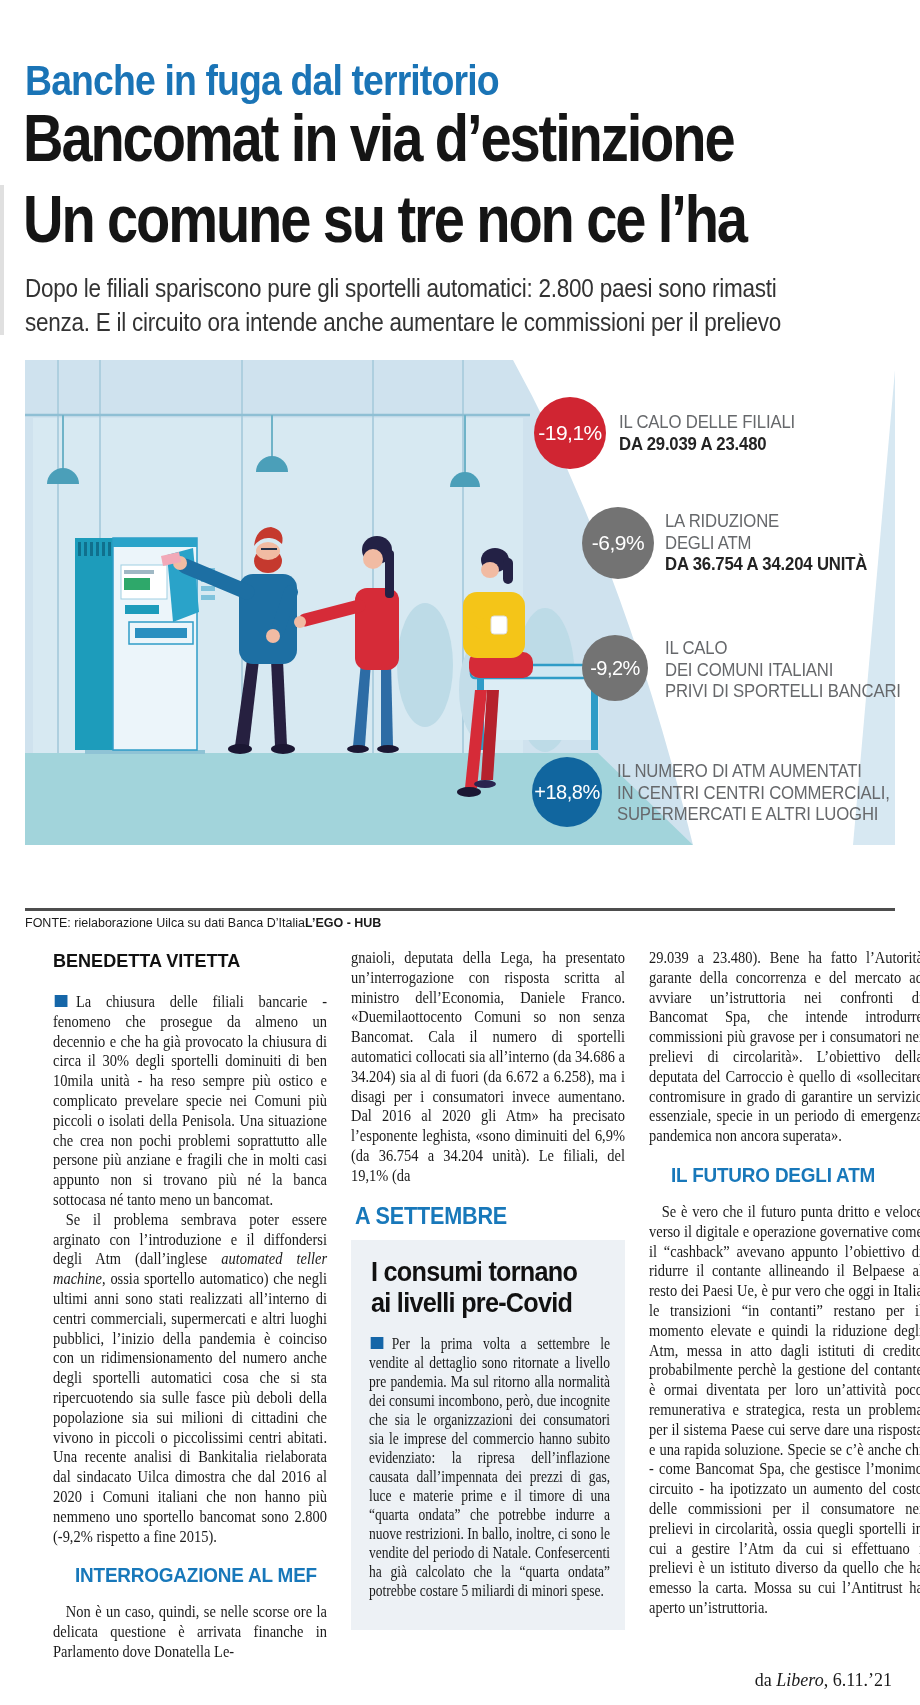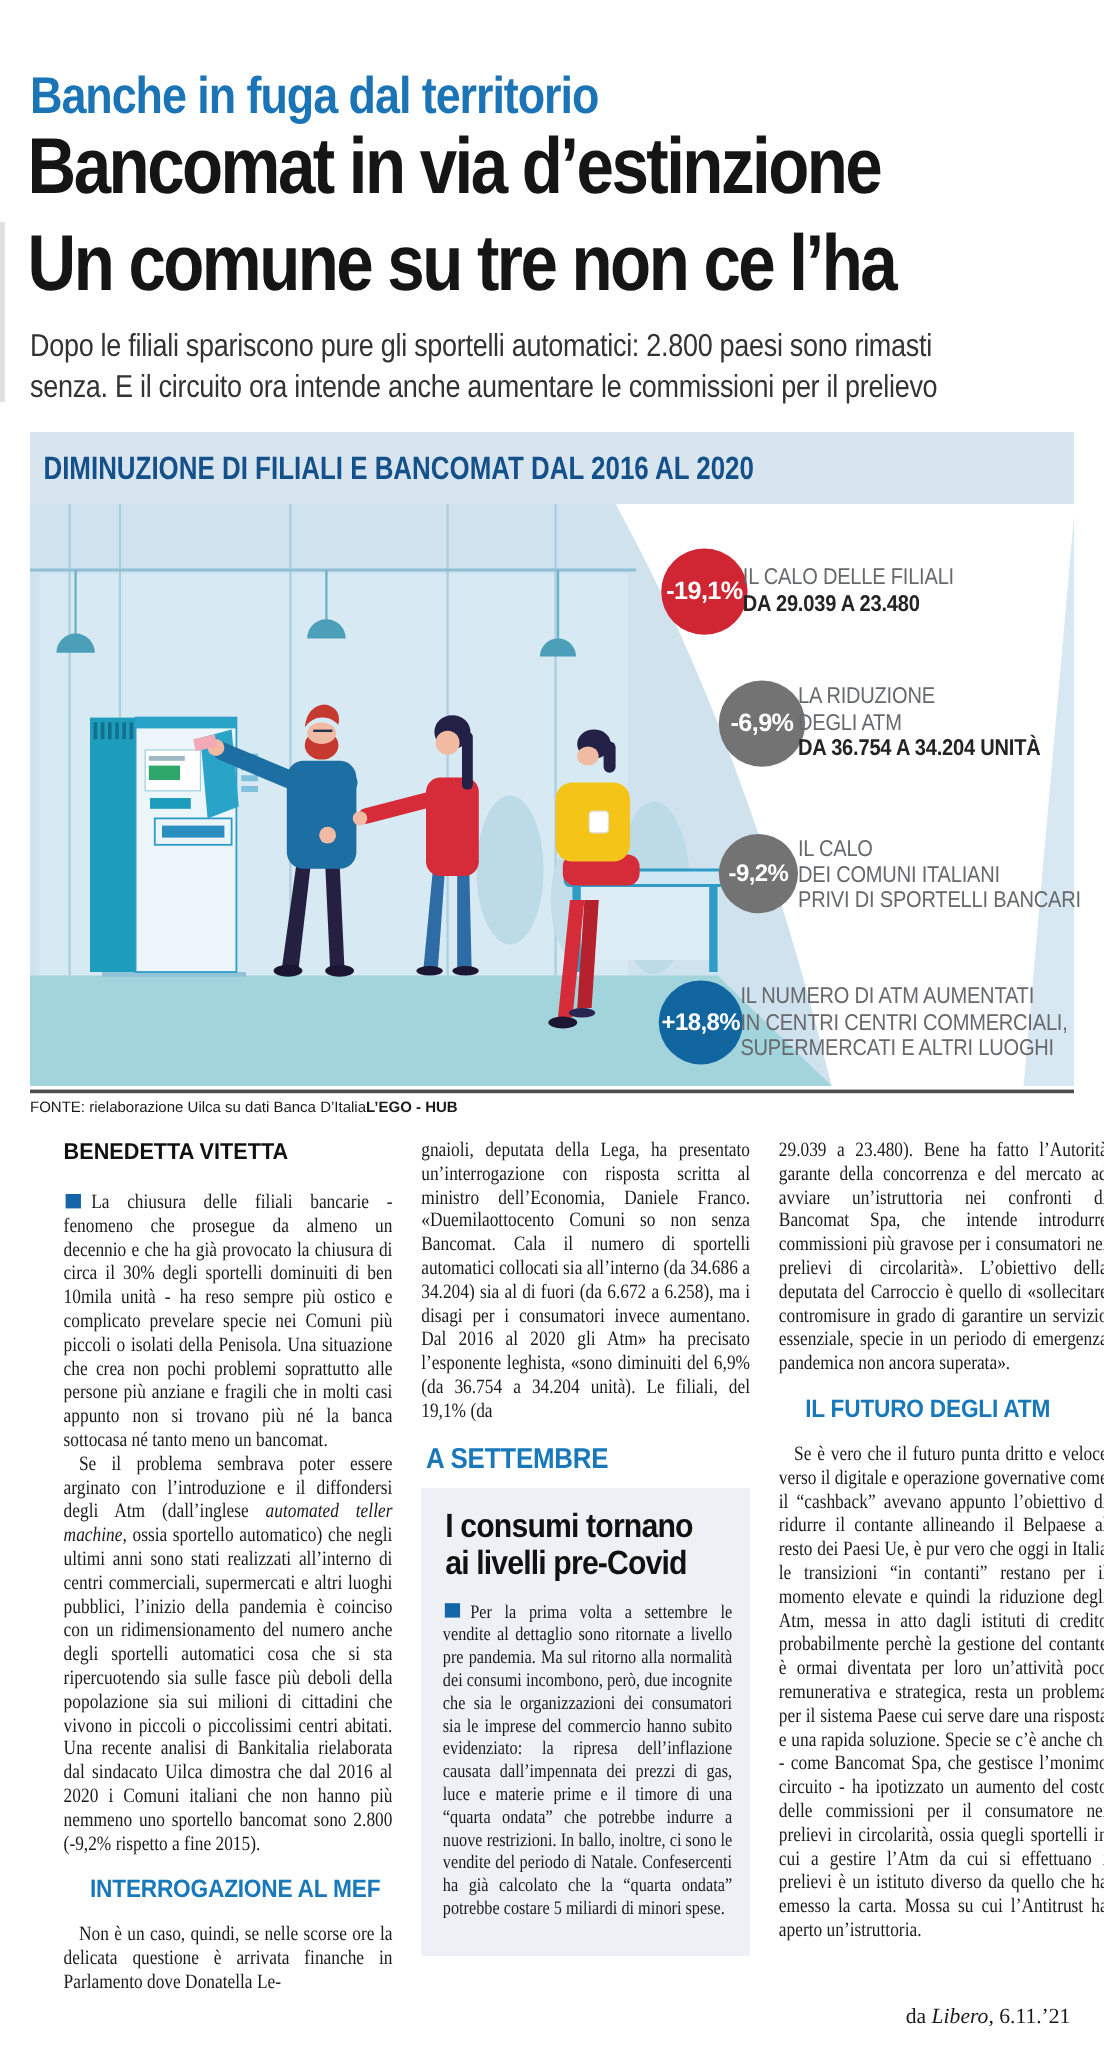--- a/index.html
+++ b/index.html
@@ -15,22 +15,22 @@
   .subhead{position:absolute;left:25px;top:271px;font-size:26.5px;line-height:34px;color:#333;
           letter-spacing:-.3px;transform:scaleX(.85);transform-origin:0 0;white-space:nowrap;font-weight:400;}
 
   
   .info{position:absolute;left:25px;top:360px;width:870px;height:545px;}
   .info-header{height:60px;background:#d8e5ef;display:flex;align-items:center;}
   .info-title{font-size:27px;font-weight:700;color:#145089;letter-spacing:0;
           padding-left:14px;transform:scaleX(.8);transform-origin:0 0;white-space:nowrap;}
   .info-canvas{position:relative;width:870px;height:485px;}
   .info-canvas svg{position:absolute;left:0;top:0;}
-  .stat-circle{position:absolute;border-radius:50%;color:#fff;font-weight:700;
-          display:flex;align-items:center;justify-content:center;letter-spacing:-.5px;margin-left:17px;}
+  .stat-circle{position:absolute;border-radius:50%;color:#fff;font-weight:400;
+          display:flex;align-items:center;justify-content:center;letter-spacing:-.5px;}
   .stat-label{position:absolute;font-size:19px;line-height:21.5px;color:#66686b;
           letter-spacing:-.2px;transform:scaleX(.88);transform-origin:0 0;white-space:nowrap;}
   .stat-label .b{font-weight:700;color:#232323;}
 
   
   .rule{position:absolute;left:25px;top:908px;width:870px;height:3px;background:#4d4d4d;}
   .source-row{position:absolute;left:25px;top:916px;width:870px;display:flex;
           justify-content:flex-start;font-size:12.5px;color:#1a1a1a;}
   .source-row .credit{font-weight:700;}
 
@@ -68,23 +68,20 @@
   <div class="mainhead">
     <div>Bancomat in via d’estinzione</div>
     <div>Un comune su tre non ce l’ha</div>
   </div>
   <div class="subhead">
     <div>Dopo le filiali spariscono pure gli sportelli automatici: 2.800 paesi sono rimasti</div>
     <div>senza. E il circuito ora intende anche aumentare le commissioni per il prelievo</div>
   </div>
 
   <div class="info">
-    <div class="info-header">
-      <span class="info-title">DIMINUZIONE DI FILIALI E BANCOMAT DAL 2016 AL 2020</span>
-    </div>
     <div class="info-canvas">
       <svg width="870" height="485" viewBox="0 0 870 485">
 
         <rect x="0" y="0" width="870" height="485" fill="#cfe2ee"></rect>
         <rect x="8" y="58" width="490" height="335" fill="#d7e9f2"></rect>
         <g stroke="#aecfdf" stroke-width="2">
           <line x1="33" y1="0" x2="33" y2="393"></line>
             <line x1="75" y1="0" x2="75" y2="393"></line>
           <line x1="217" y1="0" x2="217" y2="393"></line>
             <line x1="348" y1="0" x2="348" y2="393"></line>

